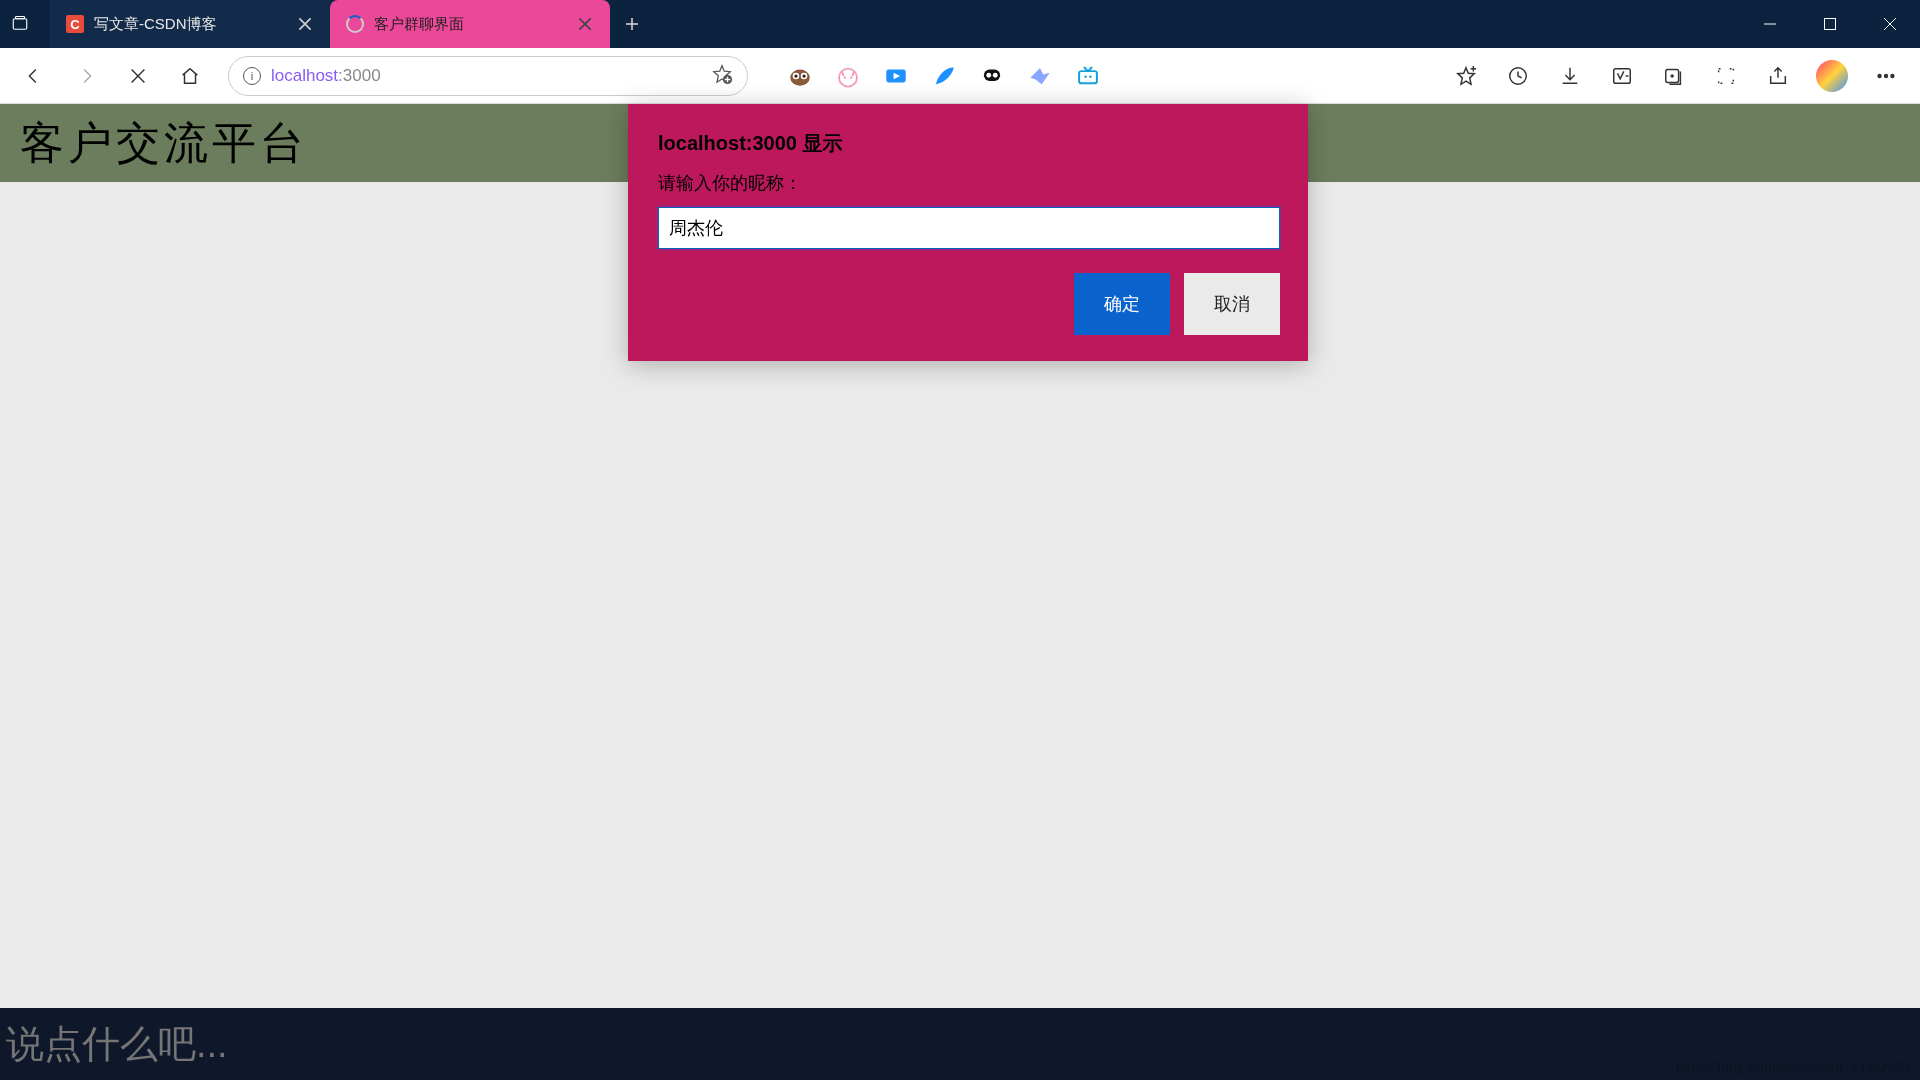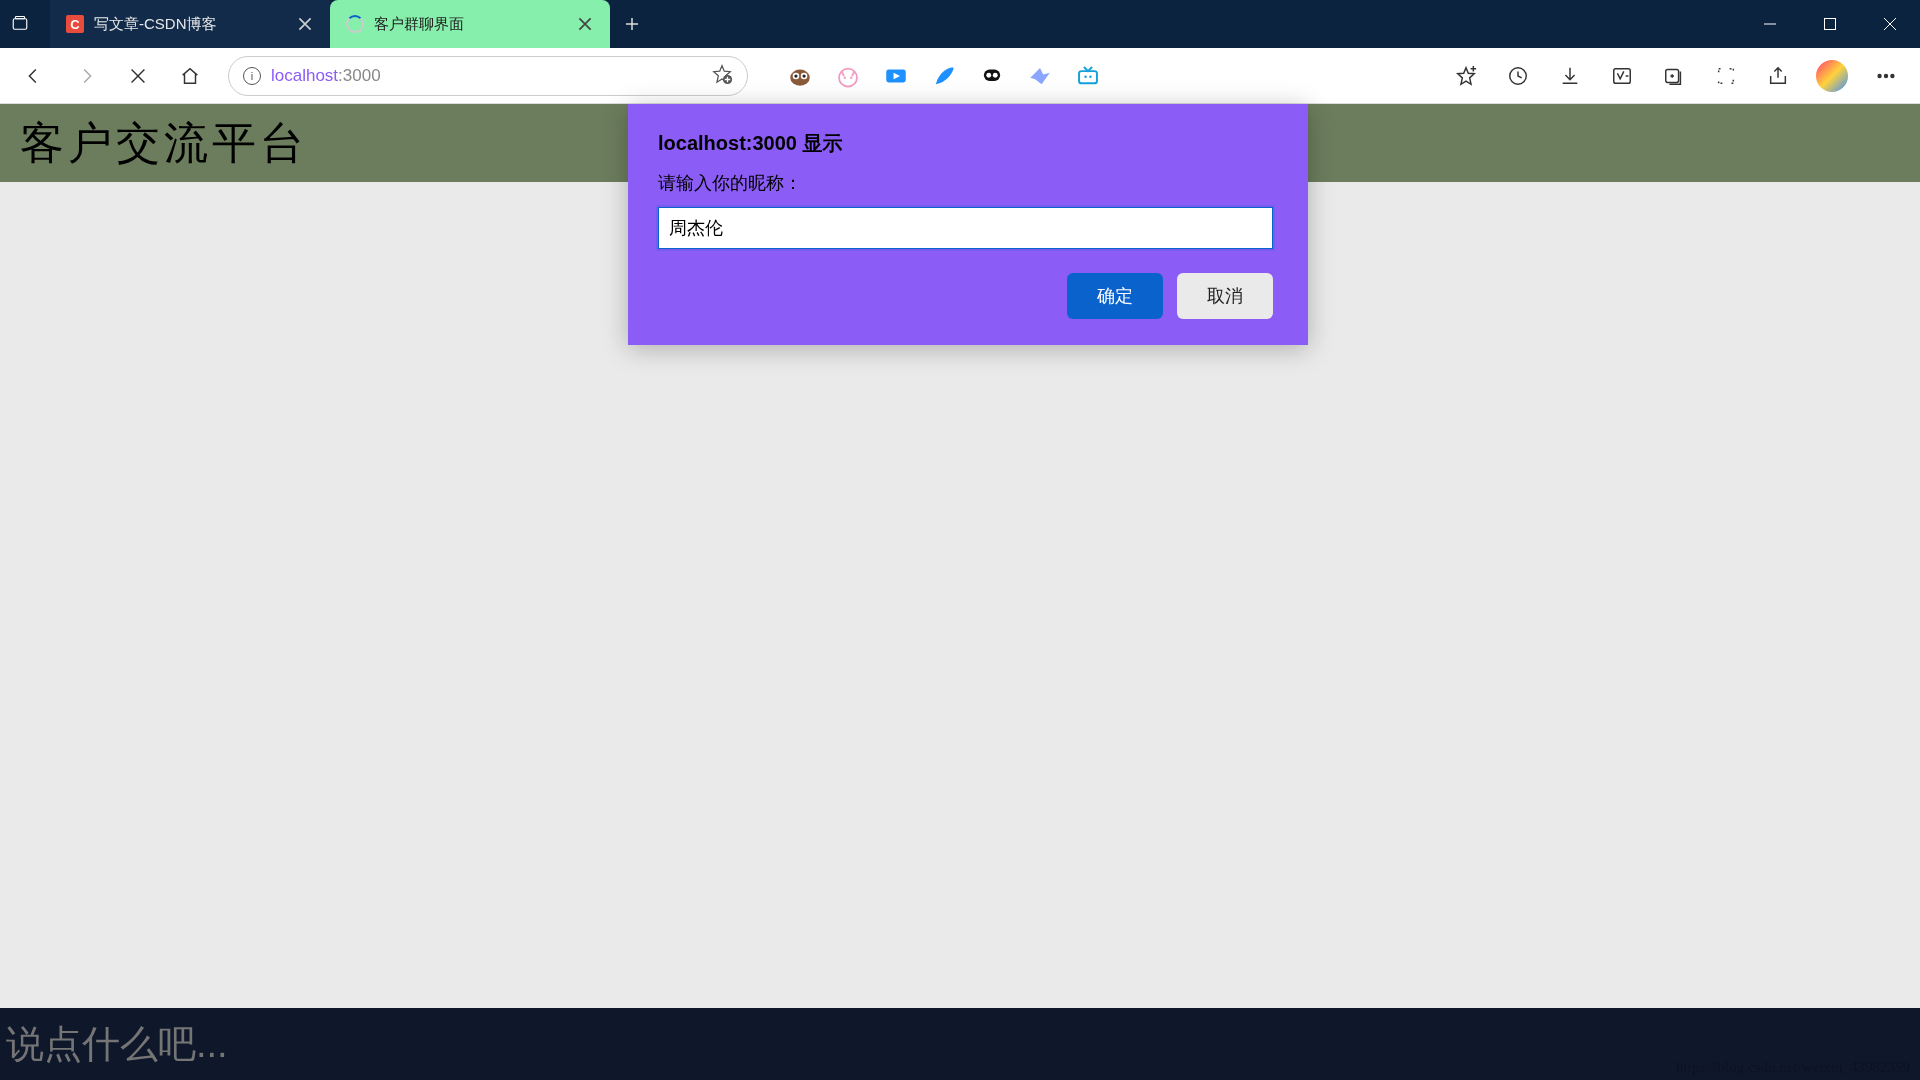--- a/index.html
+++ b/index.html
@@ -8,21 +8,21 @@
 
 .titlebar { background: #0c2340; height: 48px; display: flex; align-items: center; color: #fff; }
 .tab-icon-box { width: 40px; height: 48px; display: flex; align-items: center; justify-content: center; }
 .tab-icon-box svg { width: 18px; height: 18px; fill: none; stroke: #fff; stroke-width: 1.5; }
 .win-controls { margin-left: auto; display: flex; }
 .win-btn { width: 60px; height: 48px; display: flex; align-items: center; justify-content: center; }
 .win-btn svg { width: 14px; height: 14px; stroke: #fff; stroke-width: 1; fill: none; }
 .tabs { display: flex; height: 48px; align-items: stretch; }
 .tab { display: flex; align-items: center; padding: 0 16px; gap: 10px; min-width: 280px; position: relative; font-size: 15px; }
 .tab.inactive { background: #122b4a; color: #e8e8e8; }
-.tab.active { background: #86efac; color: #222; border-top-left-radius: 8px; border-top-right-radius: 8px; }
+.tab.active { background: #ec4899; color: #222; border-top-left-radius: 8px; border-top-right-radius: 8px; }
 .tab .favicon { width: 18px; height: 18px; display: flex; align-items: center; justify-content: center; }
 .csdn-fav { background: #e74c3c; color: #fff; font-weight: bold; font-size: 13px; width: 18px; height: 18px; display:flex;align-items:center;justify-content:center; border-radius:2px;}
 .loading-fav { width:18px;height:18px;border:2px solid #ccc;border-top-color:#0a62cc;border-radius:50%; }
 .tab .close { margin-left: auto; width: 18px; height: 18px; display:flex;align-items:center;justify-content:center; }
 .newtab { width: 44px; display: flex; align-items: center; justify-content: center; }
 .newtab svg { stroke: #ddd; }
 
 
 .toolbar { background: #fff; height: 56px; display: flex; align-items: center; padding: 0 10px; gap: 4px; border-bottom: 1px solid #ddd; }
 .tbtn { width: 48px; height: 48px; display: flex; align-items: center; justify-content: center; border-radius: 4px; }
@@ -43,26 +43,26 @@
 
 .page { position: absolute; top: 104px; left: 0; right: 0; bottom: 0; background: #eaeaea; }
 .header { background: #6c7d5d; height: 78px; display:flex; align-items:center; padding-left: 20px; }
 .header h1 { color: #000000; font-size: 44px; font-weight: normal; letter-spacing: 4px; }
 .chat-area { position:absolute; top:78px; left:0; right:0; bottom:60px; background:#eaeaea; }
 .input-row { position:absolute; bottom:0; left:0; right:0; height:72px; display:flex; }
 .msg-input { flex:1; border:none; background:#0f172a; font-size: 38px; color:#888; padding: 12px 6px; outline:none; }
 .send-btn { width: 400px; background: #5ec3ea; color:#000; font-size: 44px; display:flex; align-items:center; justify-content:center; letter-spacing:8px; }
 
 
-.dialog { position:absolute; top: 104px; left: 628px; width: 680px; background:#8b5cf6; box-shadow: 0 4px 24px rgba(0,0,0,.25); padding: 26px 35px 26px 30px; z-index: 100; }
+.dialog { position:absolute; top: 104px; left: 628px; width: 680px; background:#be185d; box-shadow: 0 4px 24px rgba(0,0,0,.25); padding: 26px 28px 26px 30px; z-index: 100; }
 .dialog .title { font-size: 20px; font-weight: bold; margin-bottom: 14px; }
 .dialog .label { font-size: 18px; margin-bottom: 12px; }
 .dialog input { width:100%; height: 42px; border:1px solid #0a62cc; outline:2px solid rgba(10,98,204,.15); font-size:18px; padding:0 10px; }
 .dialog .buttons { display:flex; justify-content:flex-end; gap:14px; margin-top: 24px; }
-.dialog .btn { width: 96px; height: 46px; display:flex; align-items:center; justify-content:center; font-size:18px;border-radius:6px; }
+.dialog .btn { width: 96px; height: 62px; display:flex; align-items:center; justify-content:center; font-size:18px; }
 .dialog .btn.ok { background:#0a62cc; color:#fff; }
 .dialog .btn.cancel { background:#eaeaea; color:#222; }
 
 .watermark { position:absolute; right:10px; bottom:4px; font-size:15px; color:rgba(0,0,0,.22); z-index: 200; font-family: Liberation Serif, serif; }
 </style>
 </head>
 <body>
 
 <div class="titlebar">
   <div class="tab-icon-box">

